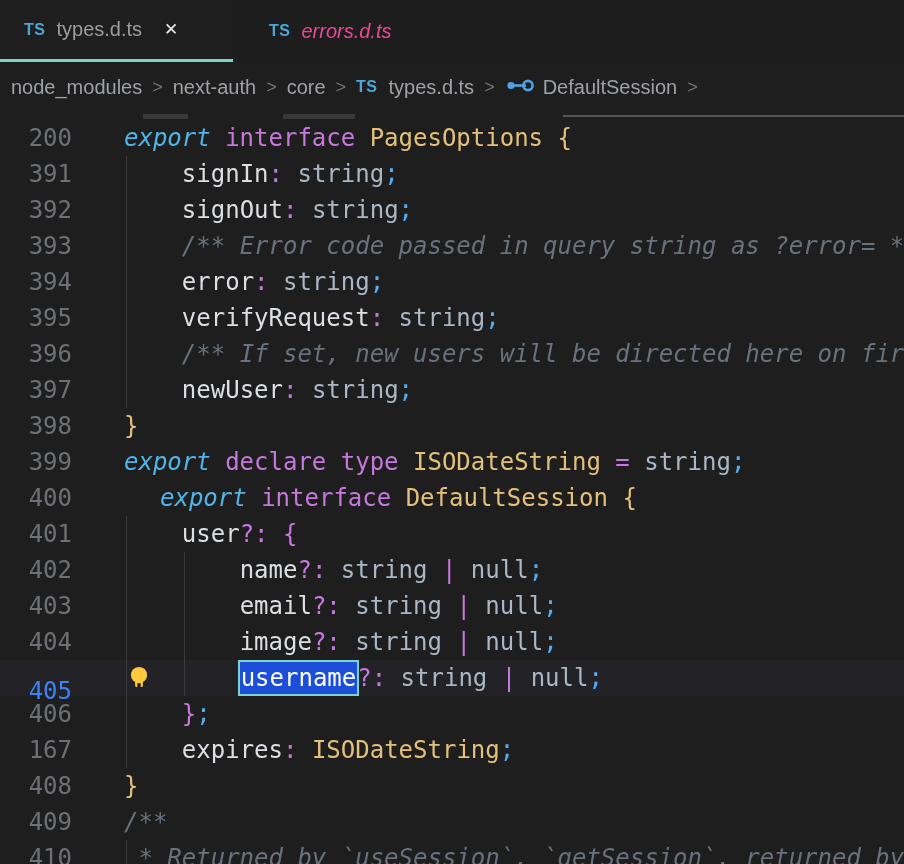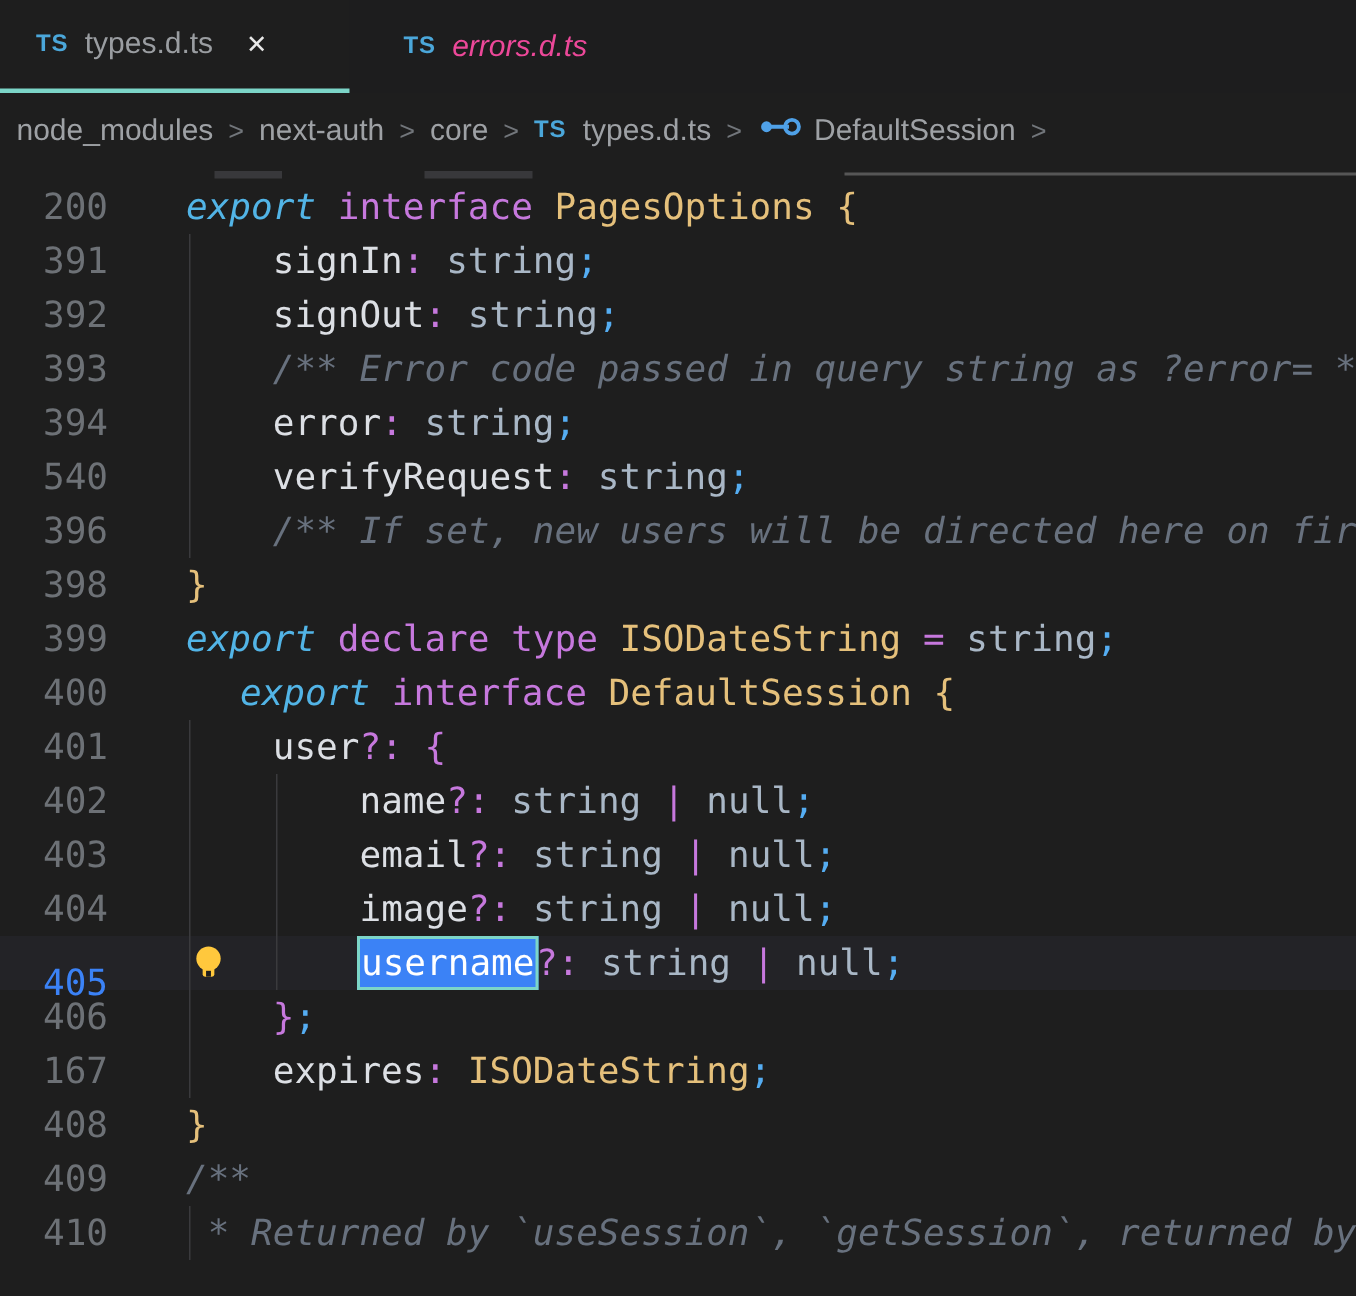--- a/index.html
+++ b/index.html
@@ -44,21 +44,21 @@
 
   .tk-kw1 { color:#52b4e6; font-style:italic; }
   .tk-kw2 { color:#c678dd; }
   .tk-type { color:#e5c07b; }
   .tk-prop { color:#dcdfe4; }
   .tk-btype { color:#a9b7c6; }
   .tk-op { color:#c678dd; }
   .tk-semi { color:#55adf2; }
   .tk-gold { color:#e5c07b; }
   .tk-comment { color:#68717e; font-style:italic; }
-  .tk-prop-box { color:#ffffff; background:#3b82f6; border:2px solid #7cd5c8;
+  .tk-prop-box { color:#ffffff; background:#1d4ed8; border:2px solid #7cd5c8;
     display:inline-block; line-height:32px; margin:-1px -2px; padding:0 1px; }
 </style>
 </head>
 <body>
 
 <div class="window">
 
   <div class="tabbar">
     <div class="tab active">
       <span class="ts-icon">TS</span>
@@ -105,22 +105,23 @@
   <div class="editor">
     <div class="sliver-line"></div>
     <div class="sliver-bar" style="left:143px;width:45px;"></div>
     <div class="sliver-bar" style="left:283px;width:72px;"></div>
     <div id="code-area">
         <div class="code-line"><div class="gutter">200</div><div class="code-content" style="padding-left: 0px;"><span class="tk-kw1">export </span><span class="tk-kw2">interface </span><span class="tk-type">PagesOptions </span><span class="tk-gold">{</span></div></div>
         <div class="code-line"><div class="gutter">391</div><div class="guide" style="left: 126px;"></div><div class="code-content" style="padding-left: 57.84px;"><span class="tk-prop">signIn</span><span class="tk-op">:</span><span class="tk-btype"> string</span><span class="tk-semi">;</span></div></div>
         <div class="code-line"><div class="gutter">392</div><div class="guide" style="left: 126px;"></div><div class="code-content" style="padding-left: 57.84px;"><span class="tk-prop">signOut</span><span class="tk-op">:</span><span class="tk-btype"> string</span><span class="tk-semi">;</span></div></div>
         <div class="code-line"><div class="gutter">393</div><div class="guide" style="left: 126px;"></div><div class="code-content" style="padding-left: 57.84px;"><span class="tk-comment">/** Error code passed in query string as ?error= */</span></div></div>
         <div class="code-line"><div class="gutter">394</div><div class="guide" style="left: 126px;"></div><div class="code-content" style="padding-left: 57.84px;"><span class="tk-prop">error</span><span class="tk-op">:</span><span class="tk-btype"> string</span><span class="tk-semi">;</span></div></div>
-        <div class="code-line"><div class="gutter">540</div><div class="guide" style="left: 126px;"></div><div class="code-content" style="padding-left: 57.84px;"><span class="tk-prop">verifyRequest</span><span class="tk-op">:</span><span class="tk-btype"> string</span><span class="tk-semi">;</span></div></div>
+        <div class="code-line"><div class="gutter">395</div><div class="guide" style="left: 126px;"></div><div class="code-content" style="padding-left: 57.84px;"><span class="tk-prop">verifyRequest</span><span class="tk-op">:</span><span class="tk-btype"> string</span><span class="tk-semi">;</span></div></div>
         <div class="code-line"><div class="gutter">396</div><div class="guide" style="left: 126px;"></div><div class="code-content" style="padding-left: 57.84px;"><span class="tk-comment">/** If set, new users will be directed here on first sign in */</span></div></div>
+        <div class="code-line"><div class="gutter">397</div><div class="guide" style="left: 126px;"></div><div class="code-content" style="padding-left: 57.84px;"><span class="tk-prop">newUser</span><span class="tk-op">:</span><span class="tk-btype"> string</span><span class="tk-semi">;</span></div></div>
         <div class="code-line"><div class="gutter">398</div><div class="code-content" style="padding-left: 0px;"><span class="tk-gold">}</span></div></div>
         <div class="code-line"><div class="gutter">399</div><div class="code-content" style="padding-left: 0px;"><span class="tk-kw1">export </span><span class="tk-kw2">declare </span><span class="tk-kw2">type </span><span class="tk-type">ISODateString </span><span class="tk-op">= </span><span class="tk-btype">string</span><span class="tk-semi">;</span></div></div>
         <div class="code-line"><div class="gutter">400</div><div class="code-content" style="padding-left: 0px; margin-left: 36px;"><span class="tk-kw1">export </span><span class="tk-kw2">interface </span><span class="tk-type">DefaultSession </span><span class="tk-gold">{</span></div></div>
         <div class="code-line"><div class="gutter">401</div><div class="guide" style="left: 126px;"></div><div class="code-content" style="padding-left: 57.84px;"><span class="tk-prop">user</span><span class="tk-op">?:</span><span class="tk-op"> {</span></div></div>
         <div class="code-line"><div class="gutter">402</div><div class="guide" style="left: 126px;"></div><div class="guide" style="left: 183.84px;"></div><div class="code-content" style="padding-left: 115.68px;"><span class="tk-prop">name</span><span class="tk-op">?:</span><span class="tk-btype"> string </span><span class="tk-op">|</span><span class="tk-btype"> null</span><span class="tk-semi">;</span></div></div>
         <div class="code-line"><div class="gutter">403</div><div class="guide" style="left: 126px;"></div><div class="guide" style="left: 183.84px;"></div><div class="code-content" style="padding-left: 115.68px;"><span class="tk-prop">email</span><span class="tk-op">?:</span><span class="tk-btype"> string </span><span class="tk-op">|</span><span class="tk-btype"> null</span><span class="tk-semi">;</span></div></div>
         <div class="code-line"><div class="gutter">404</div><div class="guide" style="left: 126px;"></div><div class="guide" style="left: 183.84px;"></div><div class="code-content" style="padding-left: 115.68px;"><span class="tk-prop">image</span><span class="tk-op">?:</span><span class="tk-btype"> string </span><span class="tk-op">|</span><span class="tk-btype"> null</span><span class="tk-semi">;</span></div></div>
         <div class="code-line active"><div class="gutter">405</div><div class="guide" style="left: 126px;"></div><div class="guide" style="left: 183.84px;"></div><div class="bulb"><svg width="26" height="26" viewBox="0 0 16 16">
               <circle cx="8" cy="6.2" r="5" fill="#ffc83d"></circle>
               <rect x="5.6" y="9" width="4.8" height="4.6" rx="1" fill="#ffc83d"></rect>

